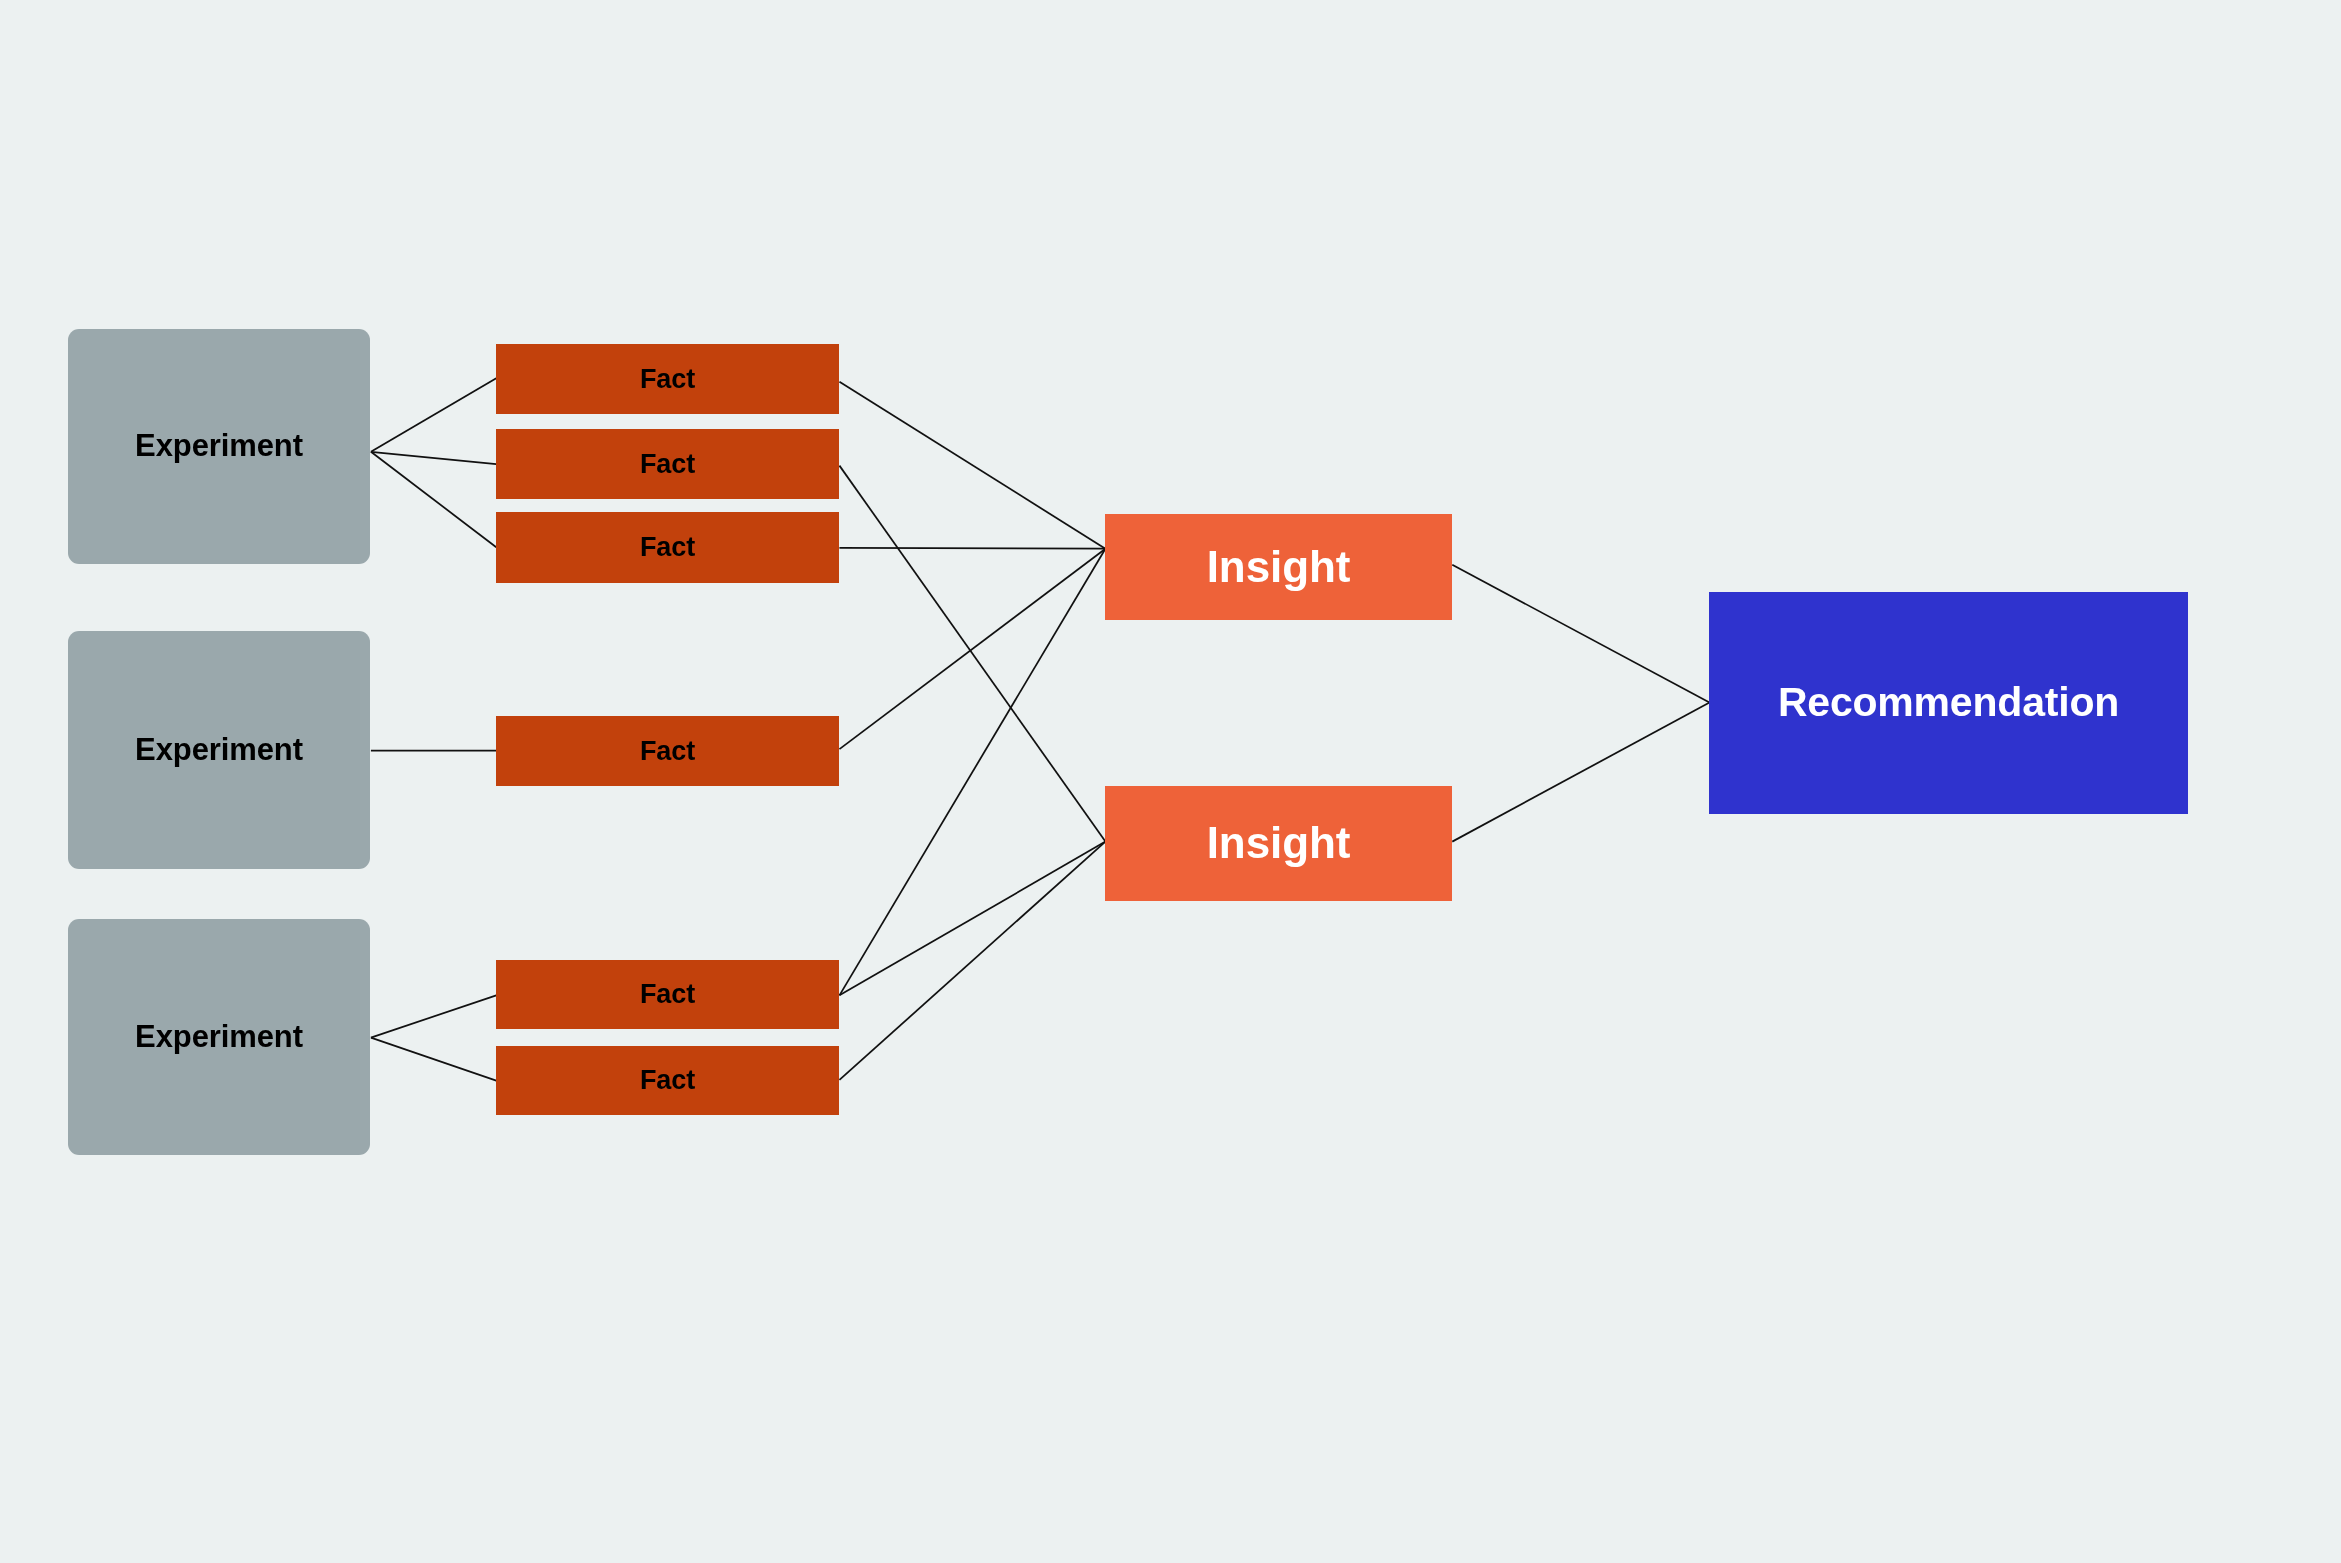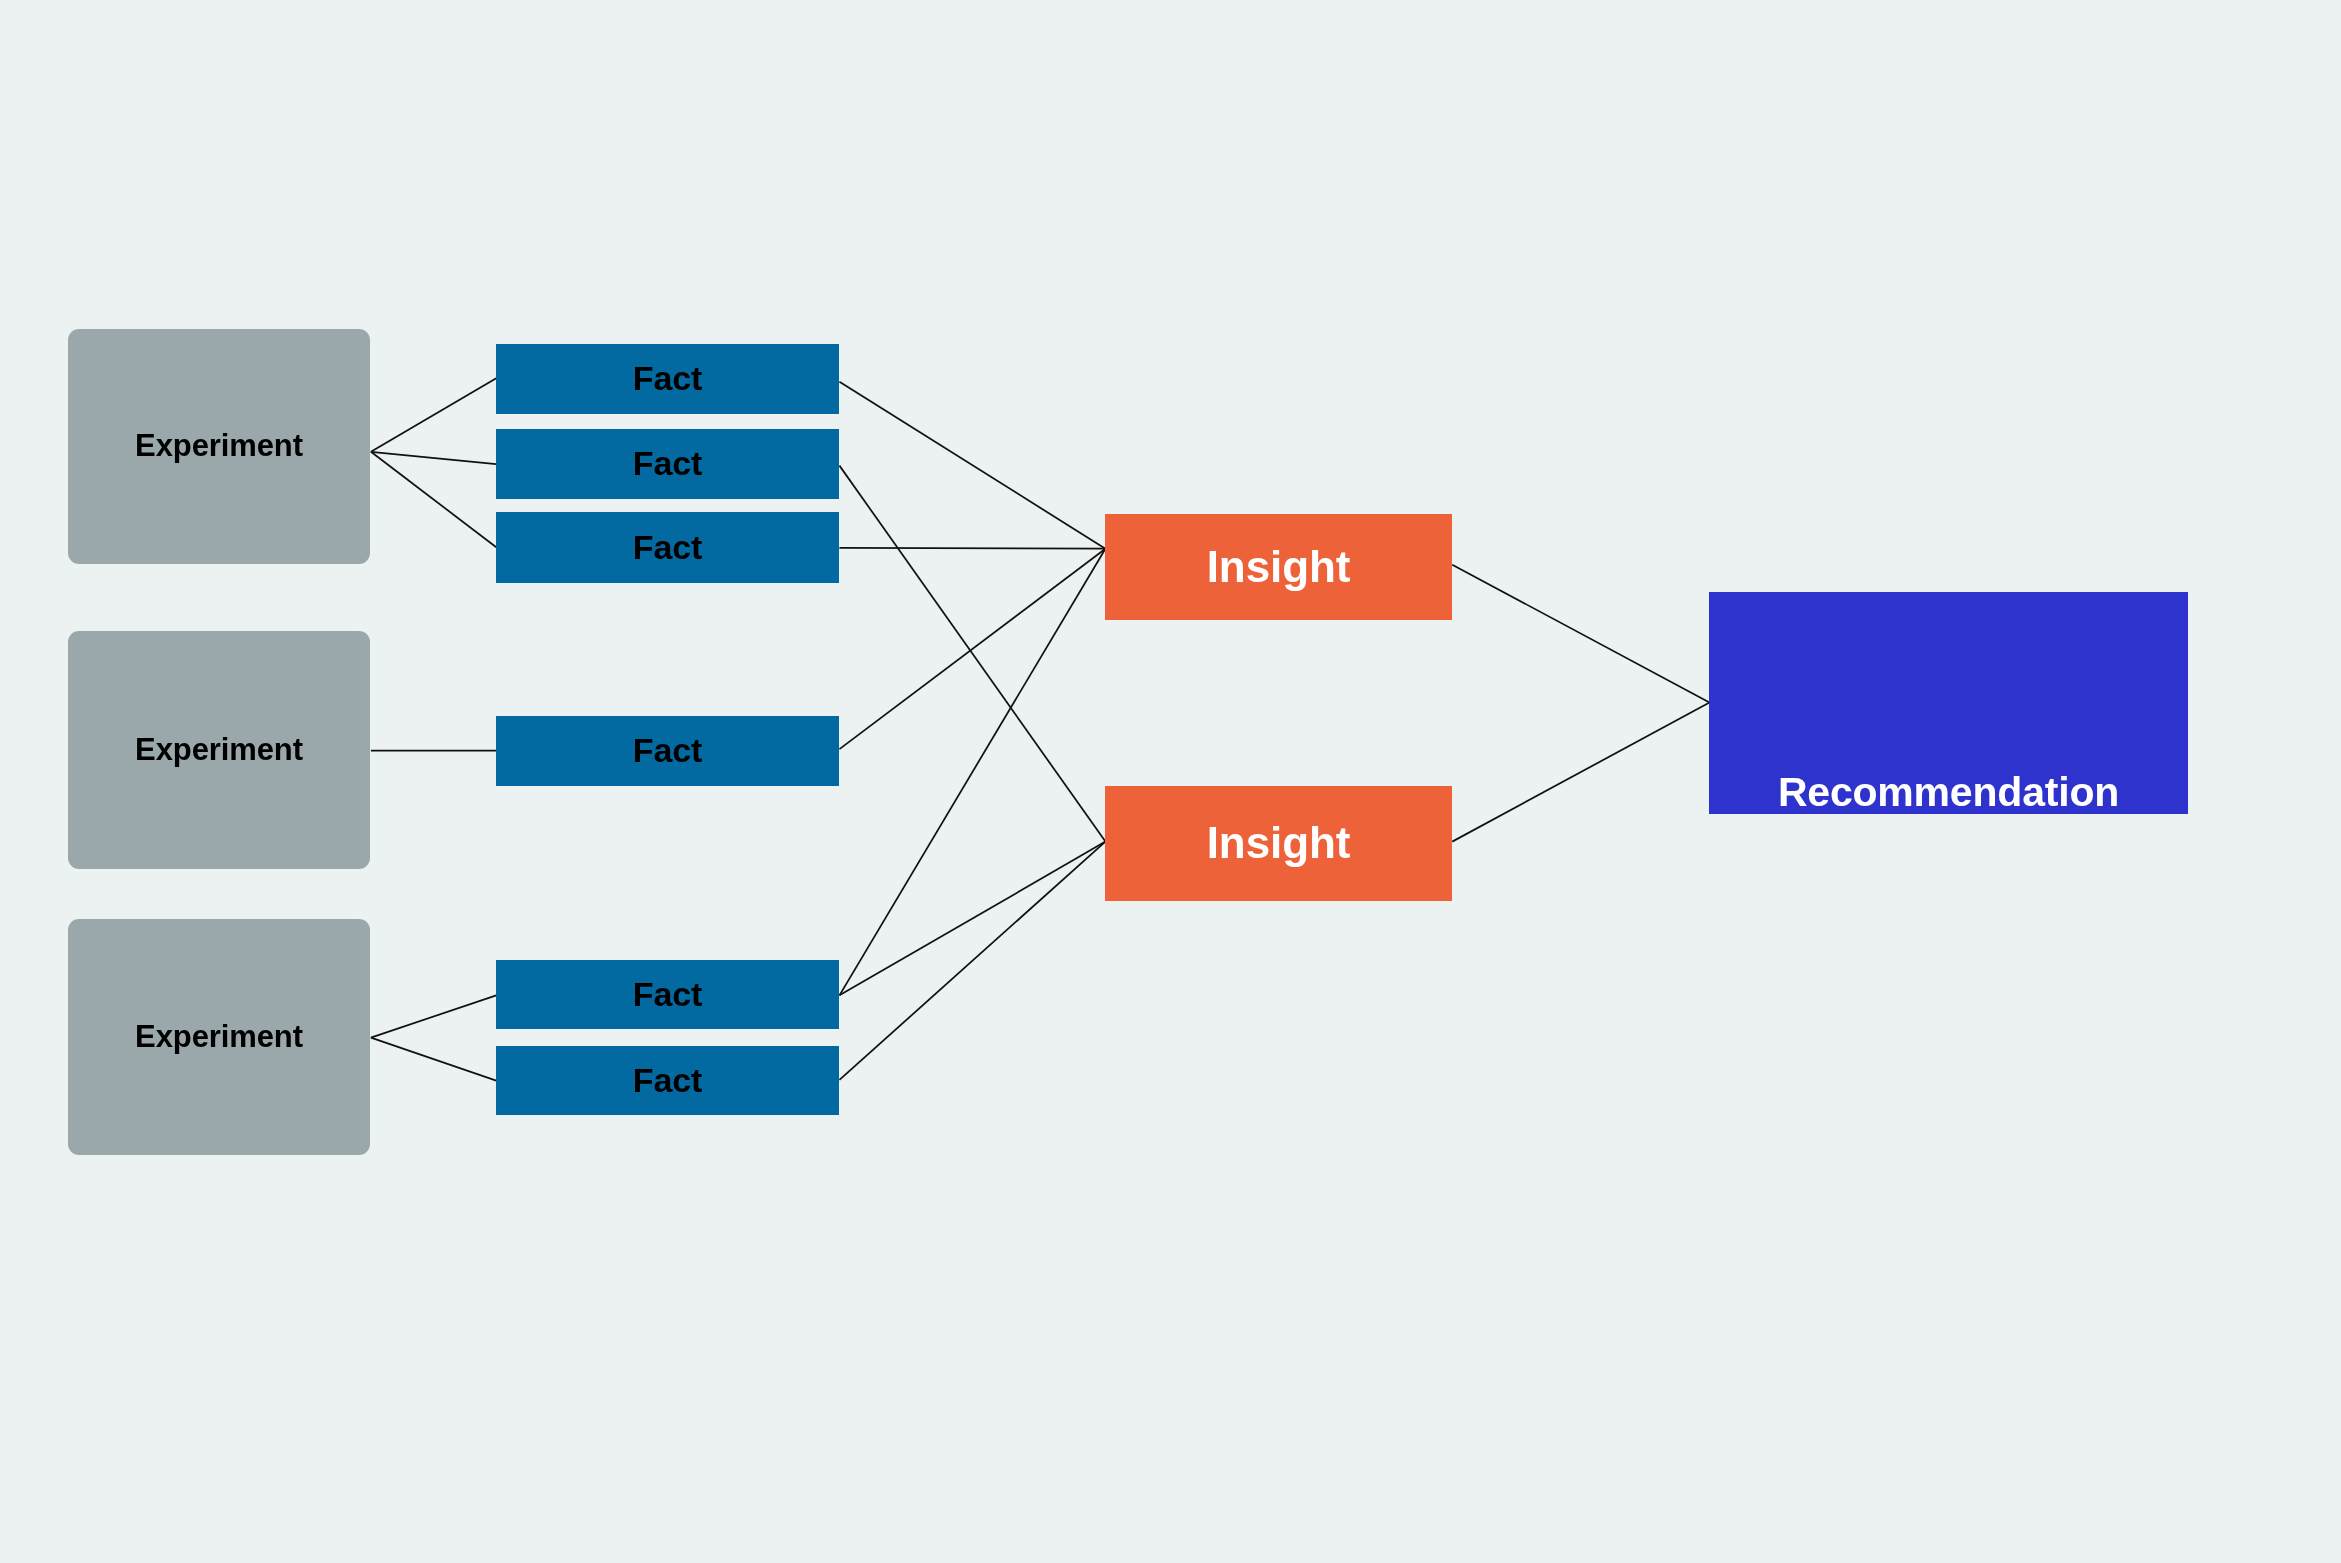--- a/index.html
+++ b/index.html
@@ -37,40 +37,39 @@
   }
   .node-experiment {
     background: #9aa8ac;
     color: #000000;
     font-size: 31px;
     font-weight: bold;
     letter-spacing: -0.1px;
     border-radius: 11px;
   }
   .node-fact {
-    background: #0369a1;
+    background: #c2410c;
     color: #000000;
-    font-size: 34px;
+    font-size: 27px;
     font-weight: bold;
     letter-spacing: -0.1px;
   }
   .node-insight {
     background: #ee6239;
     color: #ffffff;
     font-size: 44px;
     font-weight: bold;
     letter-spacing: -0.1px;
   }
   .node-recommendation {
     background: #2f33ce;
     color: #ffffff;
     font-size: 41px;
     font-weight: bold;
     letter-spacing: -0.2px;
-    align-items: flex-end;
   }
 </style>
 </head>
 <body>
 
 <div id="canvas">
   <svg id="edges" viewBox="0 0 3214 2145" xmlns="http://www.w3.org/2000/svg">
       <line x1="509" y1="620" x2="681" y2="519" stroke="#111111" stroke-width="2.4"></line>
       <line x1="509" y1="620" x2="681" y2="637" stroke="#111111" stroke-width="2.4"></line>
       <line x1="509" y1="620" x2="681" y2="751" stroke="#111111" stroke-width="2.4"></line>

